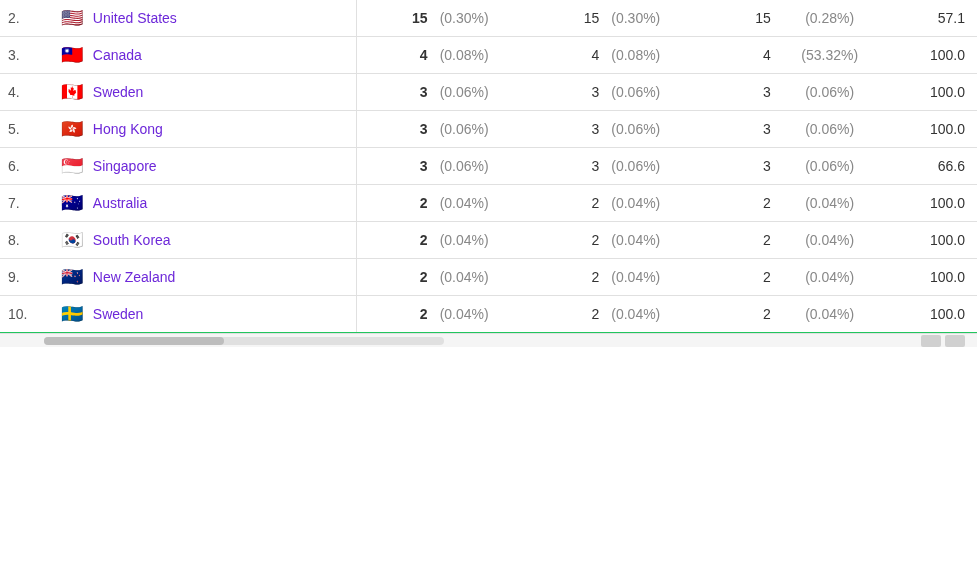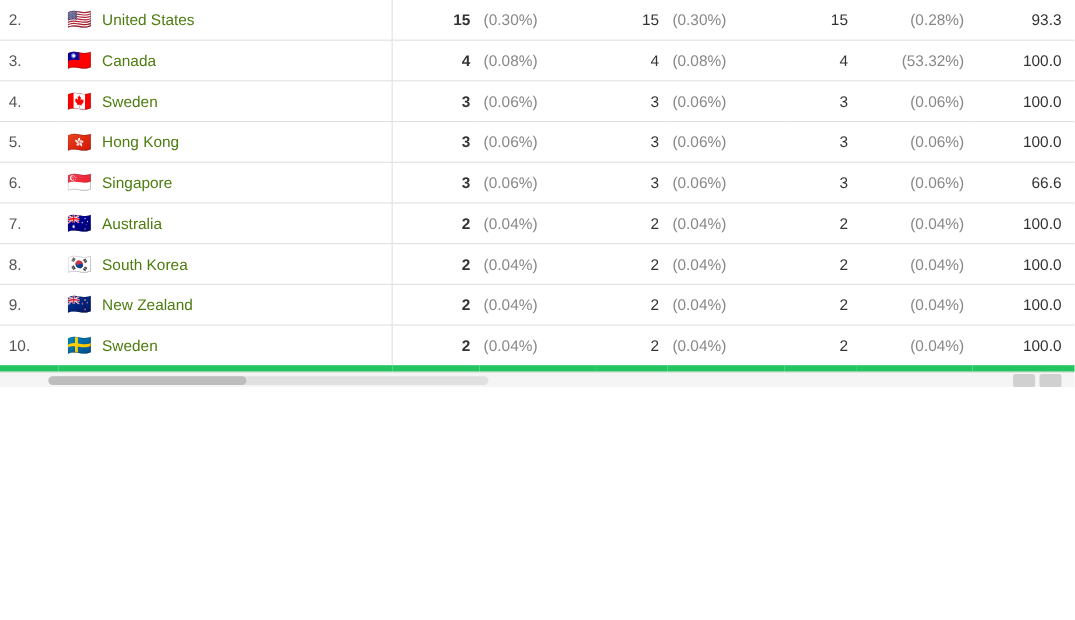--- a/index.html
+++ b/index.html
@@ -51,36 +51,36 @@
       text-align: left;
       color: #888;
       padding-left: 4px;
     }
     .col-num3 {
       width: 50px;
       text-align: right;
     }
     .col-pct3 {
       width: 80px;
-      text-align: right;
+      text-align: center;
       color: #888;
       padding-left: 4px;
     }
     .col-score {
       width: 70px;
       text-align: right;
       padding-right: 12px;
     }
     .country-cell {
       display: flex;
       align-items: center;
       gap: 8px;
     }
     .country-name {
-      color: #4d7c0f;
+      color: #6d28d9;
       text-decoration: none;
     }
     .flag {
       width: 24px;
       height: 16px;
       display: inline-flex;
       align-items: center;
       justify-content: center;
       font-size: 18px;
       line-height: 1;
@@ -121,21 +121,21 @@
       gap: 4px;
       margin-right: 8px;
     }
     .scroll-btn {
       width: 20px;
       height: 12px;
       background: #d0d0d0;
       border-radius: 2px;
     }
     tr:last-child td {
-      border-bottom: 6px solid #22c55e;
+      border-bottom: 1px solid #22c55e;
     }
     
     .col-country-cell {
       border-right: 1px solid #e0e0e0;
     }
   </style>
 </head>
 <body>
 
 <div class="table-container">
@@ -148,21 +148,21 @@
           <span class="flag">🇺🇸</span>
           <a class="country-name" href="#">United States</a>
         </div>
       </td>
       <td class="col-num1"><span class="bold-num">15</span></td>
       <td class="col-pct1">(0.30%)</td>
       <td class="col-num2">15</td>
       <td class="col-pct2">(0.30%)</td>
       <td class="col-num3">15</td>
       <td class="col-pct3">(0.28%)</td>
-      <td class="col-score">93.3</td>
+      <td class="col-score">57.1</td>
     </tr>
         <tr>
       <td class="col-rank">3.</td>
       <td class="col-country col-country-cell">
         <div class="country-cell">
           <span class="flag">🇹🇼</span>
           <a class="country-name" href="#">Canada</a>
         </div>
       </td>
       <td class="col-num1"><span class="bold-num">4</span></td>

